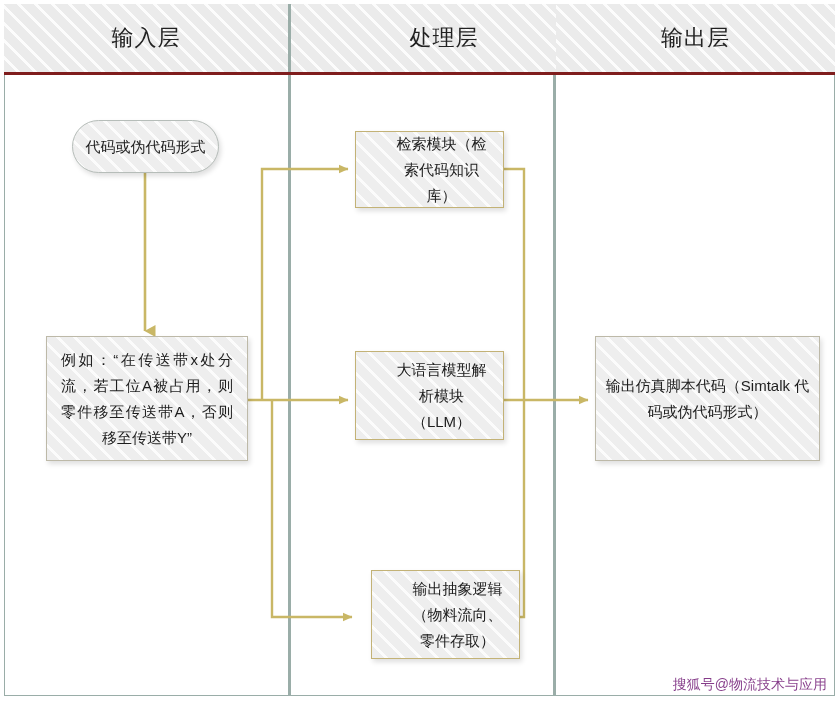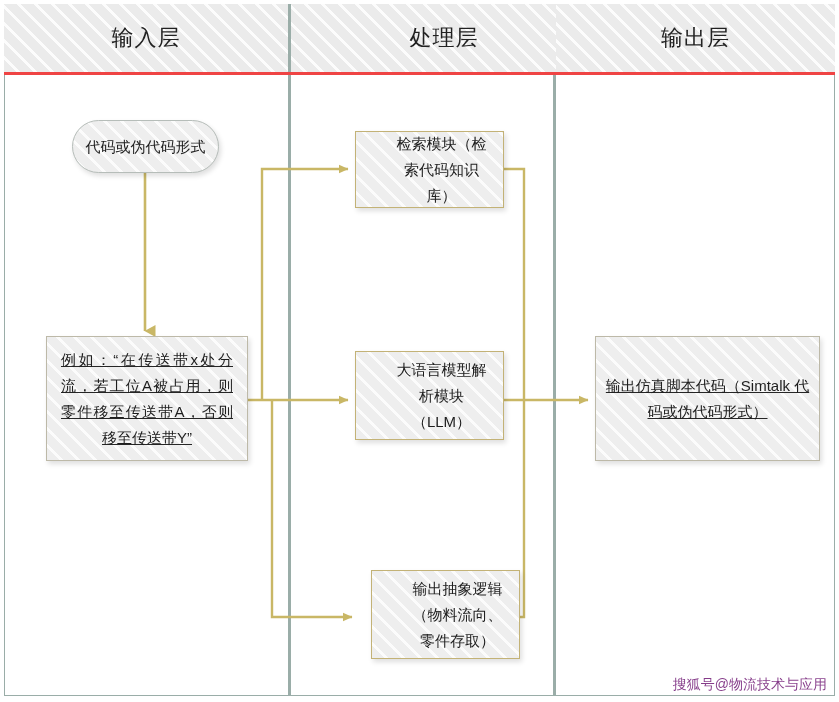--- a/index.html
+++ b/index.html
@@ -42,21 +42,21 @@
   .lane-divider.d1 { left: 288px; }
   .lane-divider.d2 { left: 553px; }
 
   
   .header-band {
     position: absolute;
     left: 4px;
     top: 4px;
     width: 831px;
     height: 71px;
-    border-bottom: 3px solid #ef4444;
+    border-bottom: 3px solid #7f1d1d;
     box-sizing: border-box;
   }
   .header-cell {
     position: absolute;
     top: 0;
     height: 68px;
     background-color: #ebebeb;
     background-image: repeating-linear-gradient(
       45deg,
       rgba(255,255,255,0.0) 0px,
@@ -111,21 +111,20 @@
   .node.pill {
     border: 1px solid #b6bdb9;
     border-radius: 28px;
   }
   .node.box-tan {
     border: 1px solid #c3b276;
     padding-left: 24px;
   }
   .node.box-gray {
     border: 1px solid #bdb9a8;
-    text-decoration: underline;
   }
 
   
   #node-nl-desc    { left: 72px;  top: 120px; width: 147px; height: 53px; }
   #node-example    { left: 46px;  top: 336px; width: 202px; height: 125px; }
   #node-retrieval  { left: 355px; top: 131px; width: 149px; height: 77px; }
   #node-llm        { left: 355px; top: 351px; width: 149px; height: 89px; }
   #node-abstract   { left: 371px; top: 570px; width: 149px; height: 89px; }
   #node-output     { left: 595px; top: 336px; width: 225px; height: 125px; }
 

